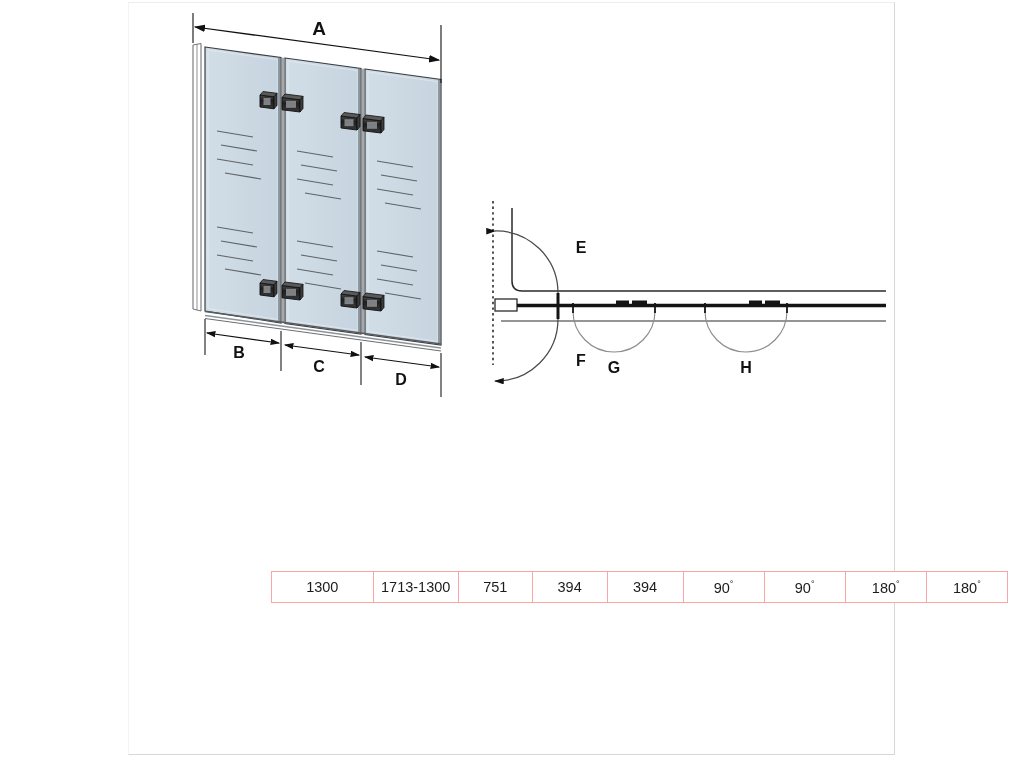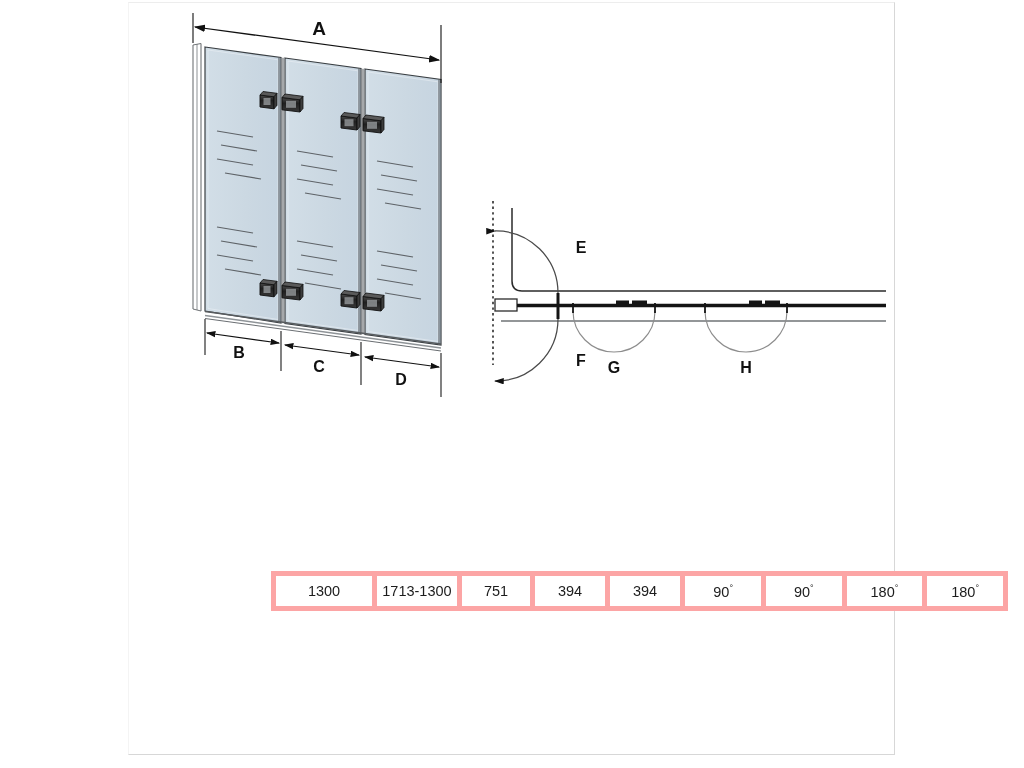--- a/index.html
+++ b/index.html
@@ -70,21 +70,21 @@
     text-align: left;
     padding-left: 9px;
     border-right: 1px solid #ffffff;
   }
   table.spec thead th:last-child { border-right: none; }
   table.spec tbody td {
     height: 30px;
     font-size: 14.5px;
     color: #1c1c1c;
     background: #ffffff;
-    border: 5px solid #fca5a5;
+    border: 1px solid #fca5a5;
     padding: 0;
   }
   table.spec tbody td .deg {
     font-size: 9px;
     vertical-align: super;
     letter-spacing: 0;
   }
   .gap-row td { border: none !important; height: 3px !important; background: transparent !important; }
 </style>
 </head>

